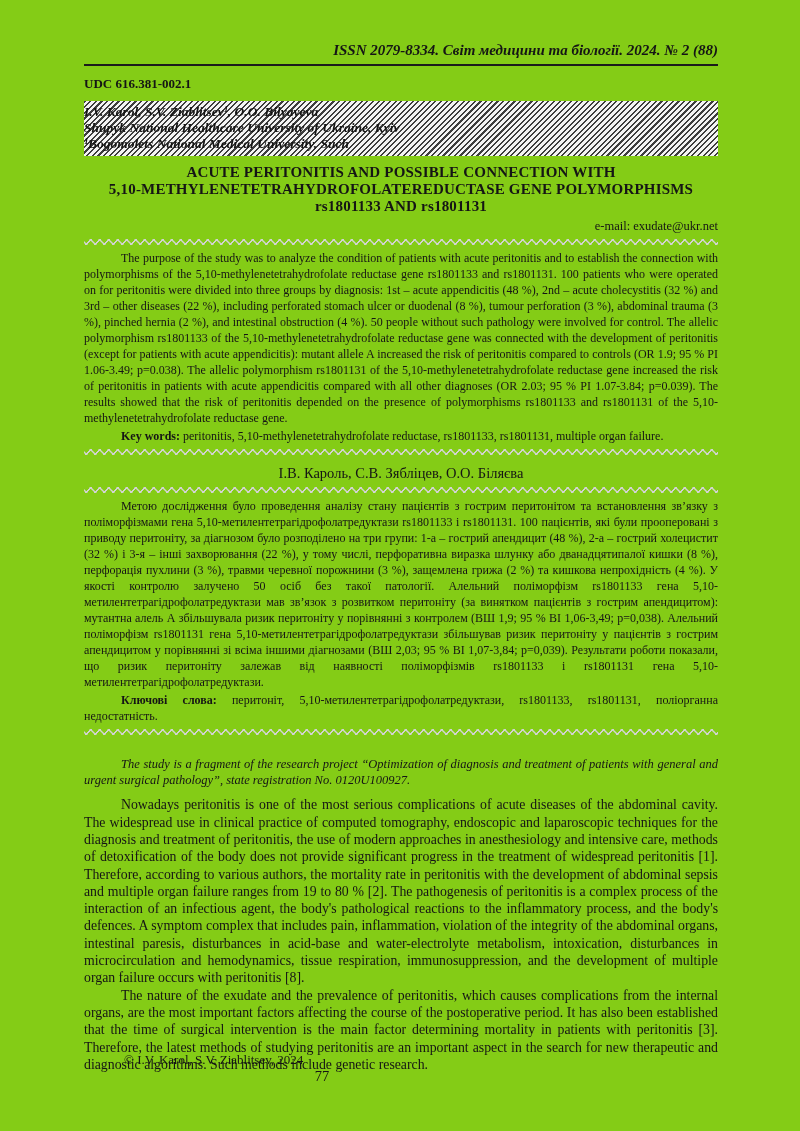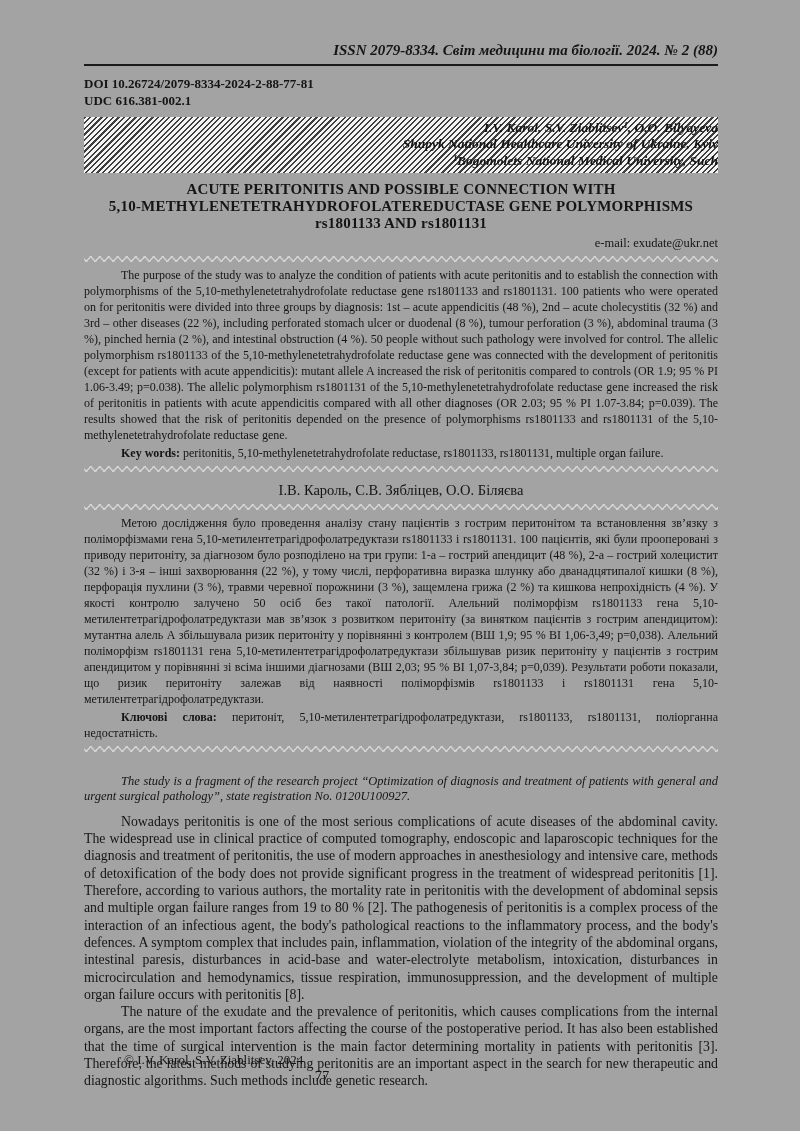--- a/index.html
+++ b/index.html
@@ -1,30 +1,30 @@
 <!DOCTYPE html>
 <html lang="en"><head>
 <meta charset="utf-8">
 <style>
   html,body{margin:0;padding:0;background:#ffffff;}
   .page{
     position:relative;width:800px;height:1131px;overflow:hidden;
-    background:#a3a3a3;color:#151515;
+    background:#84cc16;color:#151515;
     font-family:"Liberation Serif","DejaVu Serif",serif;
   }
   .content{position:absolute;left:84px;top:40px;width:634px;}
 
   .journal-line{
     font-size:15px;font-weight:bold;font-style:italic;text-align:right;
     line-height:20px;padding-bottom:4px;border-bottom:2.5px solid #1b1b1b;
   }
   .meta{margin-top:10px;font-weight:bold;font-size:13px;line-height:16.5px;}
 
   .hatch{
-    margin-top:8px;padding:3px 0 4px;text-align:right;
+    margin-top:8px;padding:3px 0 4px;text-align:left;
     font-weight:bold;font-style:italic;font-size:13.5px;line-height:16.3px;
     background:repeating-linear-gradient(135deg,#3e3e3e 0 1.5px,#f4f4f4 1.5px 4px);
   }
   .title-en{margin:8px 0 0;text-align:center;font-weight:bold;font-size:15px;line-height:17px;}
   .title-en div{letter-spacing:.2px;text-align:center;}
   .email{margin-top:4px;text-align:right;font-size:12.5px;line-height:15px;}
 
   .zigzag{
     height:6px;margin:5px 0;
     background-image:
@@ -51,21 +51,20 @@
 </style>
 </head>
 <body>
 
 <div class="page">
   <div class="content">
 
     <div class="journal-line">ISSN 2079-8334. Світ медицини та біології. 2024. № 2 (88)</div>
 
     <div class="meta">
-      <div>DOI 10.26724/2079-8334-2024-2-88-77-81</div>
       <div>UDC 616.381-002.1</div>
     </div>
 
     <div class="hatch">
       <div>I.V. Karol, S.V. Ziablitsev¹, O.O. Bilyayeva</div>
       <div>Shupyk National Healthcare University of Ukraine, Kyiv</div>
       <div>¹Bogomolets National Medical University, Such</div>
     </div>
 
     <div class="title-en">

